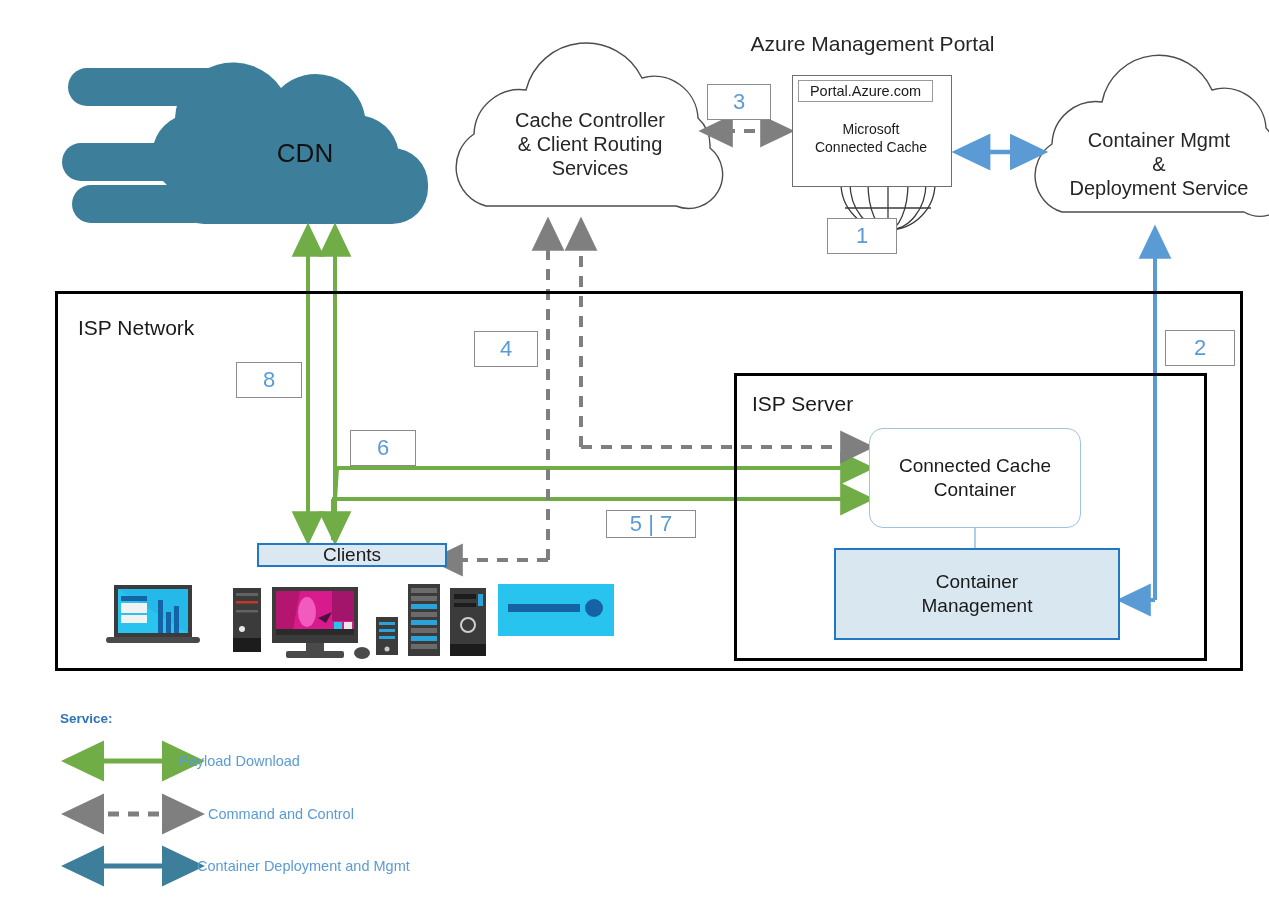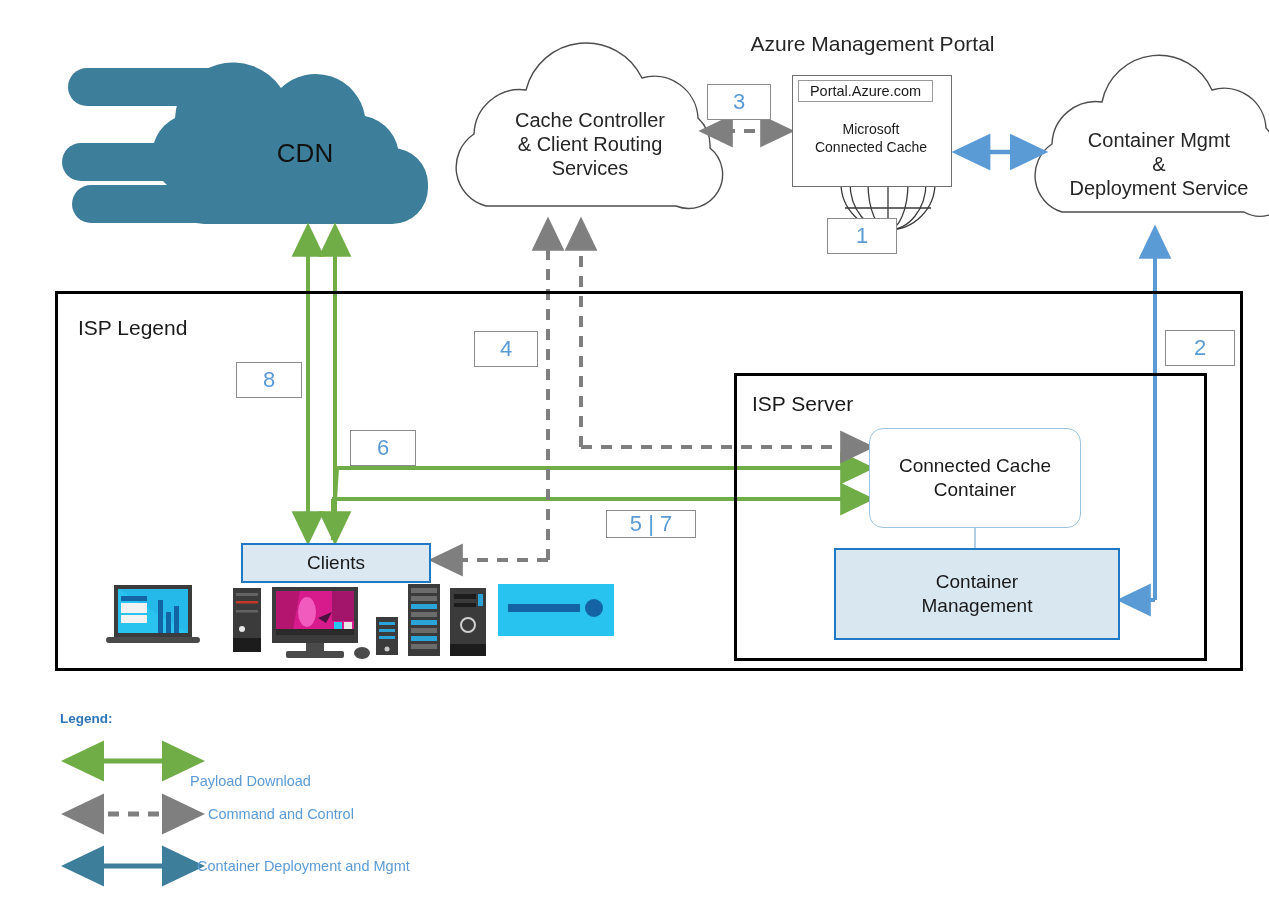--- a/index.html
+++ b/index.html
@@ -224,46 +224,46 @@
   <div class="txt" style="left:700px;top:31px;width:345px;font-size:21px;color:#262626;">Azure Management Portal</div>
 
   <div style="position:absolute;left:792px;top:75px;width:158px;height:110px;
               border:1.4px solid #6e6e6e;background:#fff;"></div>
   <div class="portaltitle" style="left:798px;top:80px;width:135px;height:22px;">Portal.Azure.com</div>
   <div class="portalbody" style="left:792px;top:121px;width:158px;">
     <div>Microsoft</div>
     <div>Connected Cache</div>
   </div>
 
-  <div class="hdr" style="left:78px;top:316px;">ISP Legend</div>
+  <div class="hdr" style="left:78px;top:316px;">ISP Network</div>
   <div class="hdr" style="left:752px;top:392px;">ISP Server</div>
 
   <div class="ccbox" style="left:869px;top:428px;width:212px;height:100px;">
     <div>
       <div>Connected Cache</div>
       <div>Container</div>
     </div>
   </div>
 
   <div class="cmbox" style="left:834px;top:548px;width:286px;height:92px;">
     <div>
       <div>Container</div>
       <div>Management</div>
     </div>
   </div>
 
-  <div class="clientsbox" style="left:241px;top:543px;width:190px;height:40px;">Clients</div>
+  <div class="clientsbox" style="left:257px;top:543px;width:190px;height:24px;">Clients</div>
 
   <div class="numbox" style="left:707px;top:84px;width:64px;height:36px;">3</div>
   <div class="numbox" style="left:827px;top:218px;width:70px;height:36px;">1</div>
   <div class="numbox" style="left:1165px;top:330px;width:70px;height:36px;">2</div>
   <div class="numbox" style="left:474px;top:331px;width:64px;height:36px;">4</div>
   <div class="numbox" style="left:236px;top:362px;width:66px;height:36px;">8</div>
   <div class="numbox" style="left:350px;top:430px;width:66px;height:36px;">6</div>
   <div class="numbox" style="left:606px;top:510px;width:90px;height:28px;">5 | 7</div>
 
-  <div class="legend-title" style="left:60px;top:711px;">Legend:</div>
+  <div class="legend-title" style="left:60px;top:711px;">Service:</div>
   <div class="legend-bg" style="left:55px;top:732px;width:381px;height:155px;z-index:-1;"></div>
-  <div class="legend-label" style="left:190px;top:753px;margin-top:20px;">Payload Download</div>
+  <div class="legend-label" style="left:179px;top:753px;">Payload Download</div>
   <div class="legend-label" style="left:208px;top:806px;">Command and Control</div>
   <div class="legend-label" style="left:197px;top:858px;">Container Deployment and Mgmt</div>
 
 </div>
 
 </body></html>

